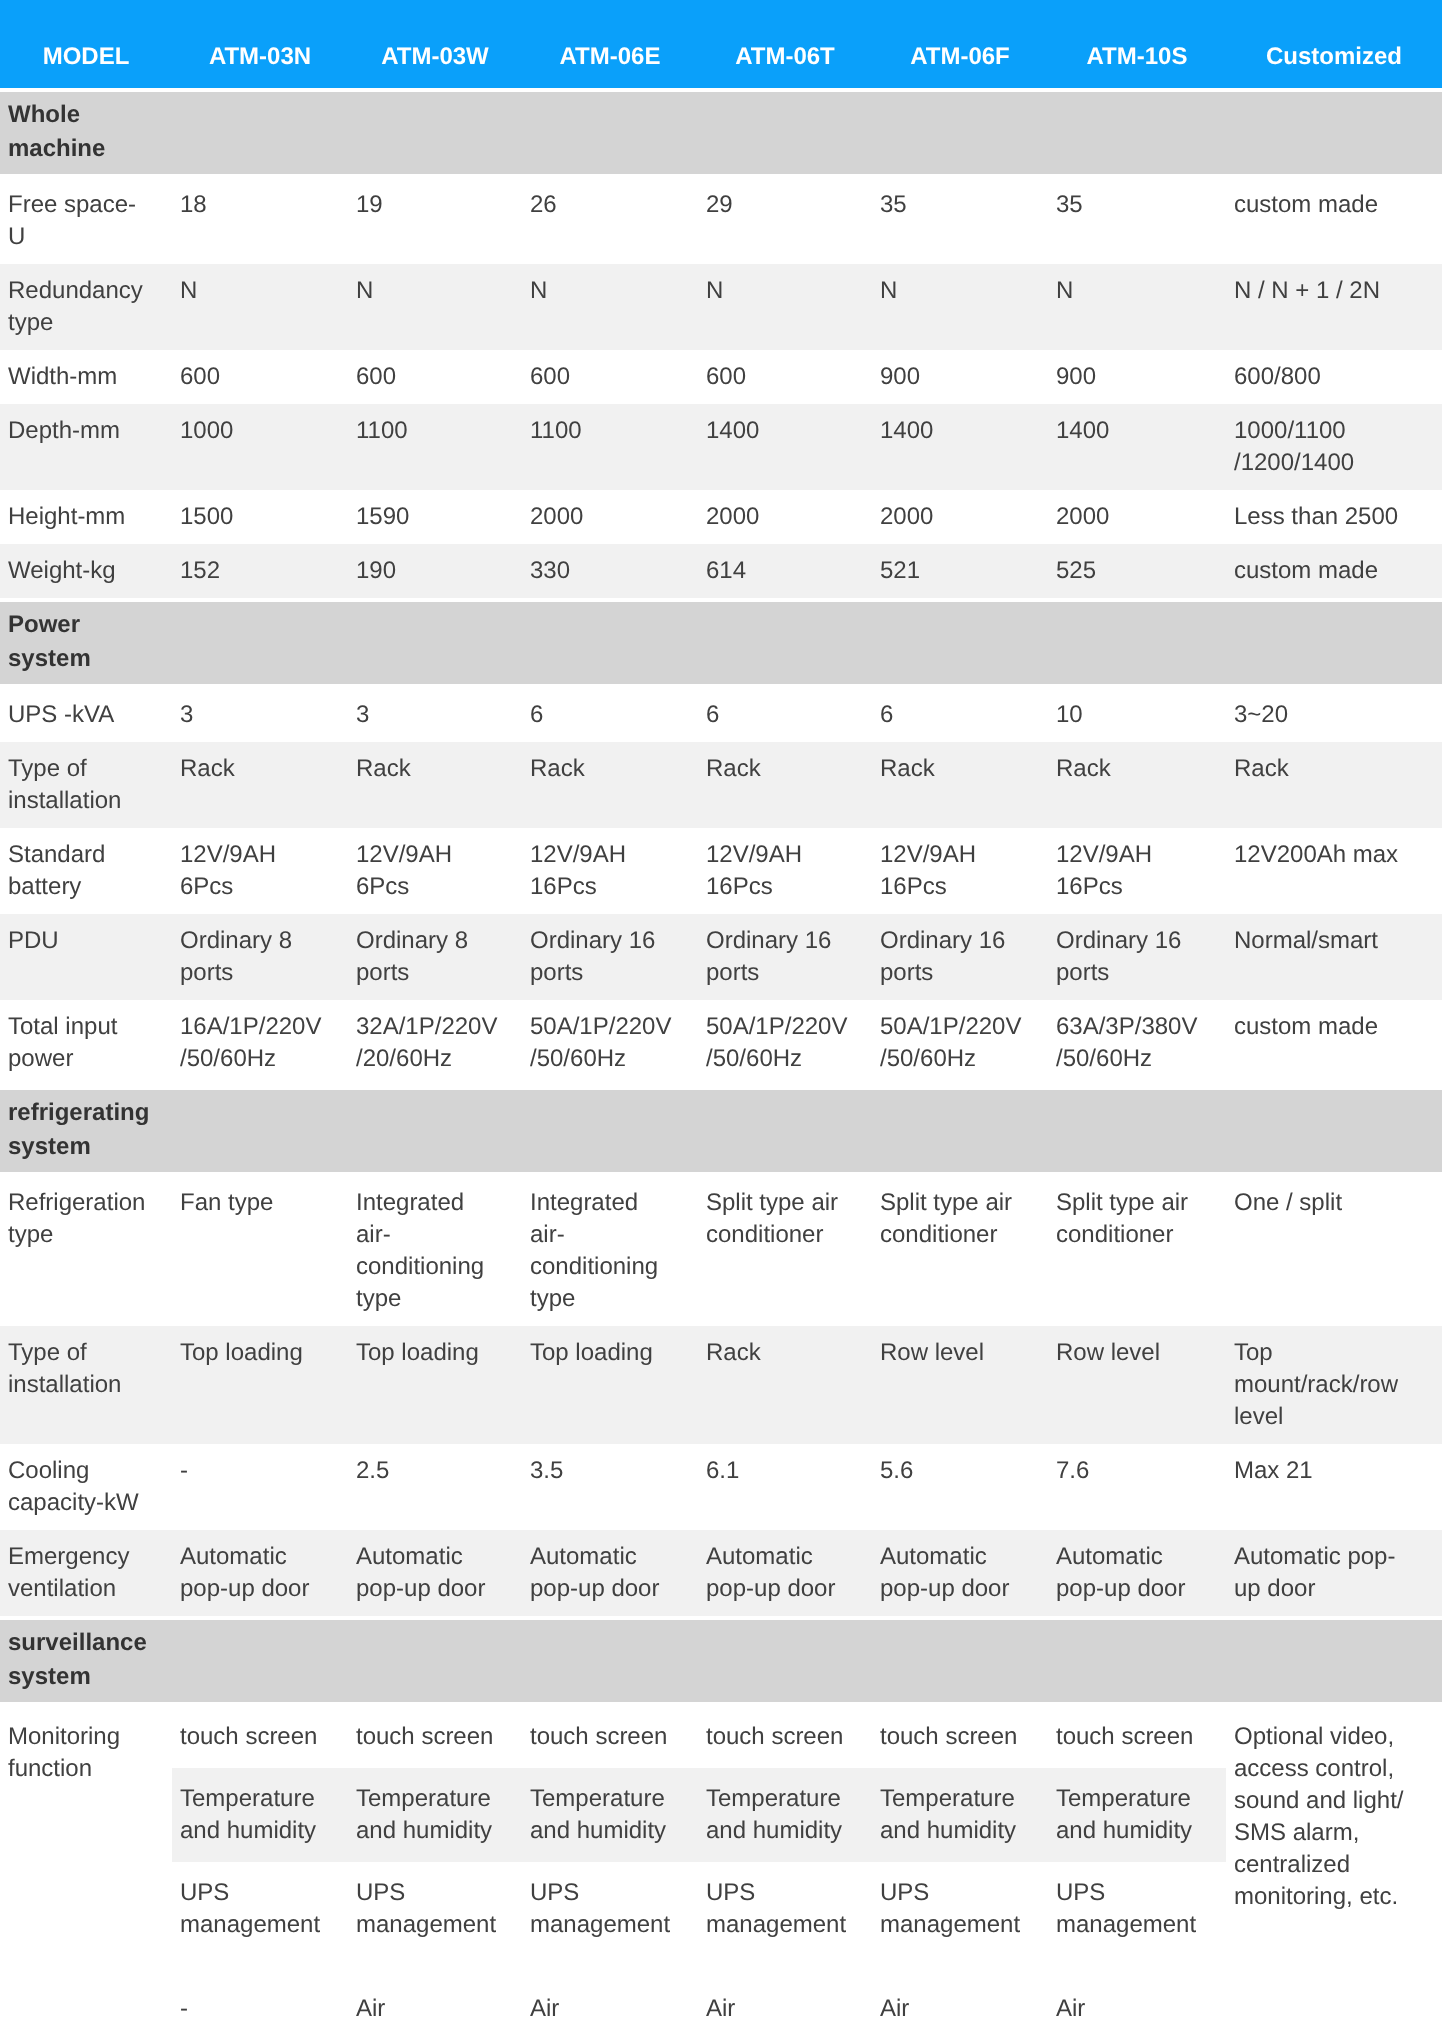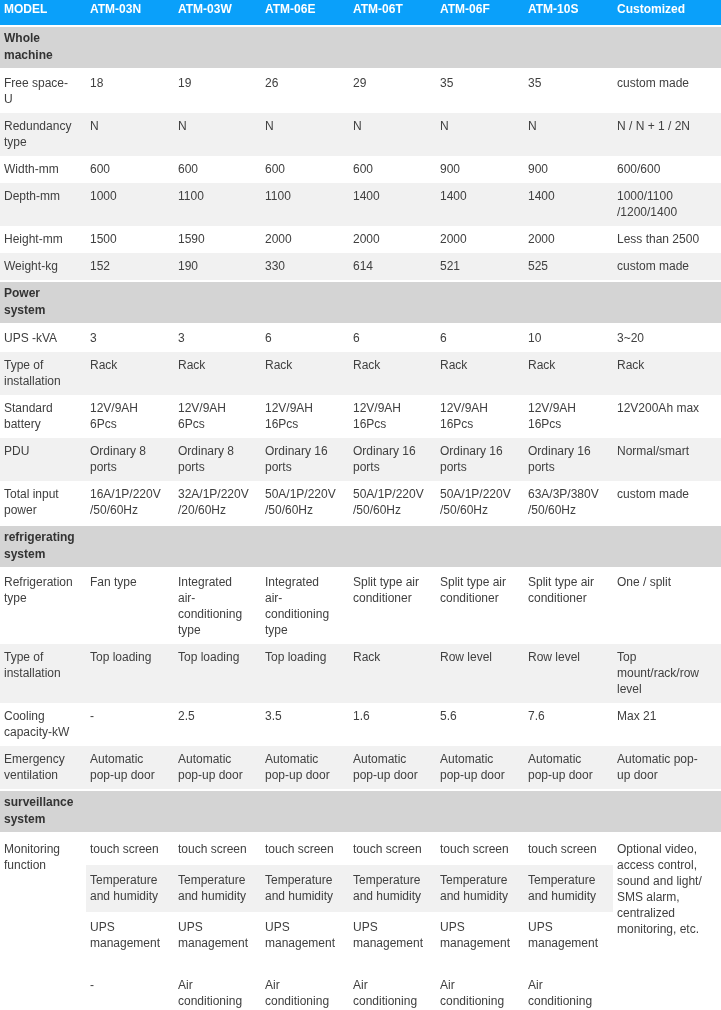--- a/index.html
+++ b/index.html
@@ -20,23 +20,23 @@
   .page{width:721px;background:#fff;}
   table.spec{
     border-collapse:collapse;
     table-layout:fixed;
     width:721px;
   }
   table.spec th{
     background:var(--header-bg);
     color:var(--header-text);
     font-weight:bold;
-    text-align:left;
+    text-align:center;
     vertical-align:middle;
-    padding:2px 4px 9px 4px;
+    padding:21px 4px 9px 4px;
     line-height:14px;
     font-size:12px;
   }
   table.spec td{
     vertical-align:top;
     padding:5px 10px 6px 4px;
     line-height:16px;
     background:#ffffff;
     overflow:hidden;
   }
@@ -123,21 +123,21 @@
           <td>N / N + 1 / 2N</td>
         </tr>
         <tr>
           <td>Width-mm</td>
           <td>600</td>
           <td>600</td>
           <td>600</td>
           <td>600</td>
           <td>900</td>
           <td>900</td>
-          <td>600/600</td>
+          <td>600/800</td>
         </tr>
         <tr class="stripe">
           <td>Depth-mm</td>
           <td>1000</td>
           <td>1100</td>
           <td>1100</td>
           <td>1400</td>
           <td>1400</td>
           <td>1400</td>
           <td>1000/1100 /1200/1400</td>
@@ -250,21 +250,21 @@
           <td>Rack</td>
           <td>Row level</td>
           <td>Row level</td>
           <td>Top mount/rack/row level</td>
         </tr>
         <tr>
           <td>Cooling capacity-kW</td>
           <td>-</td>
           <td>2.5</td>
           <td>3.5</td>
-          <td>1.6</td>
+          <td>6.1</td>
           <td>5.6</td>
           <td>7.6</td>
           <td>Max 21</td>
         </tr>
         <tr class="stripe">
           <td>Emergency ventilation</td>
           <td>Automatic pop-up door</td>
           <td>Automatic pop-up door</td>
           <td>Automatic pop-up door</td>
           <td>Automatic pop-up door</td>

